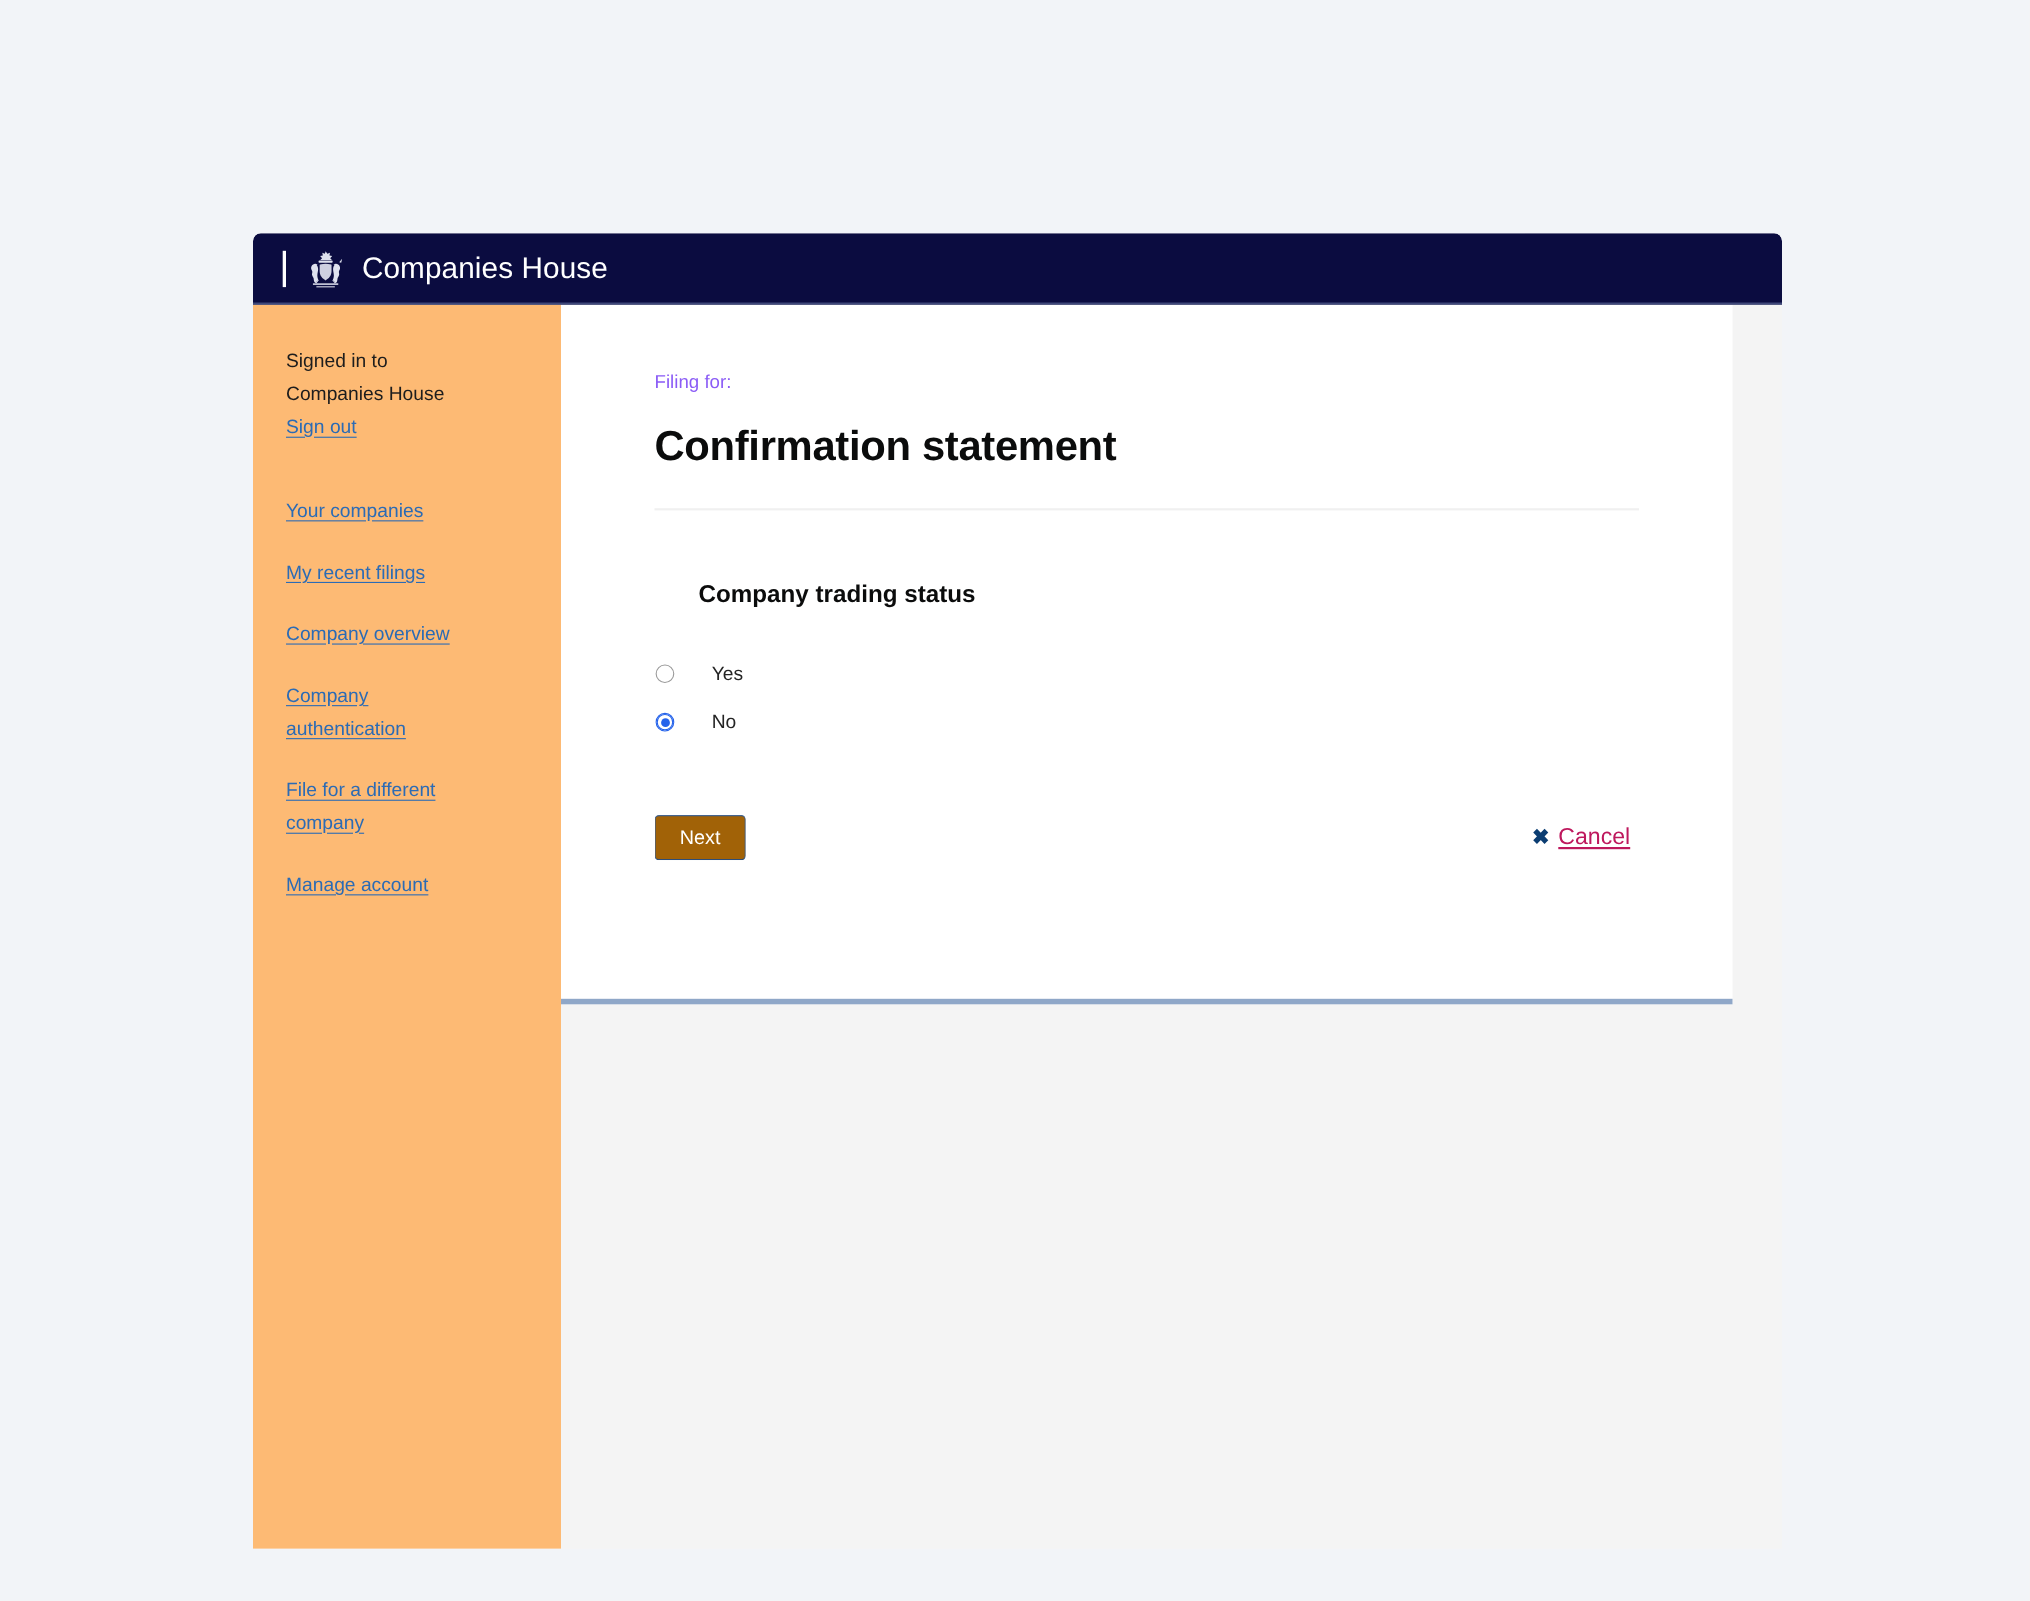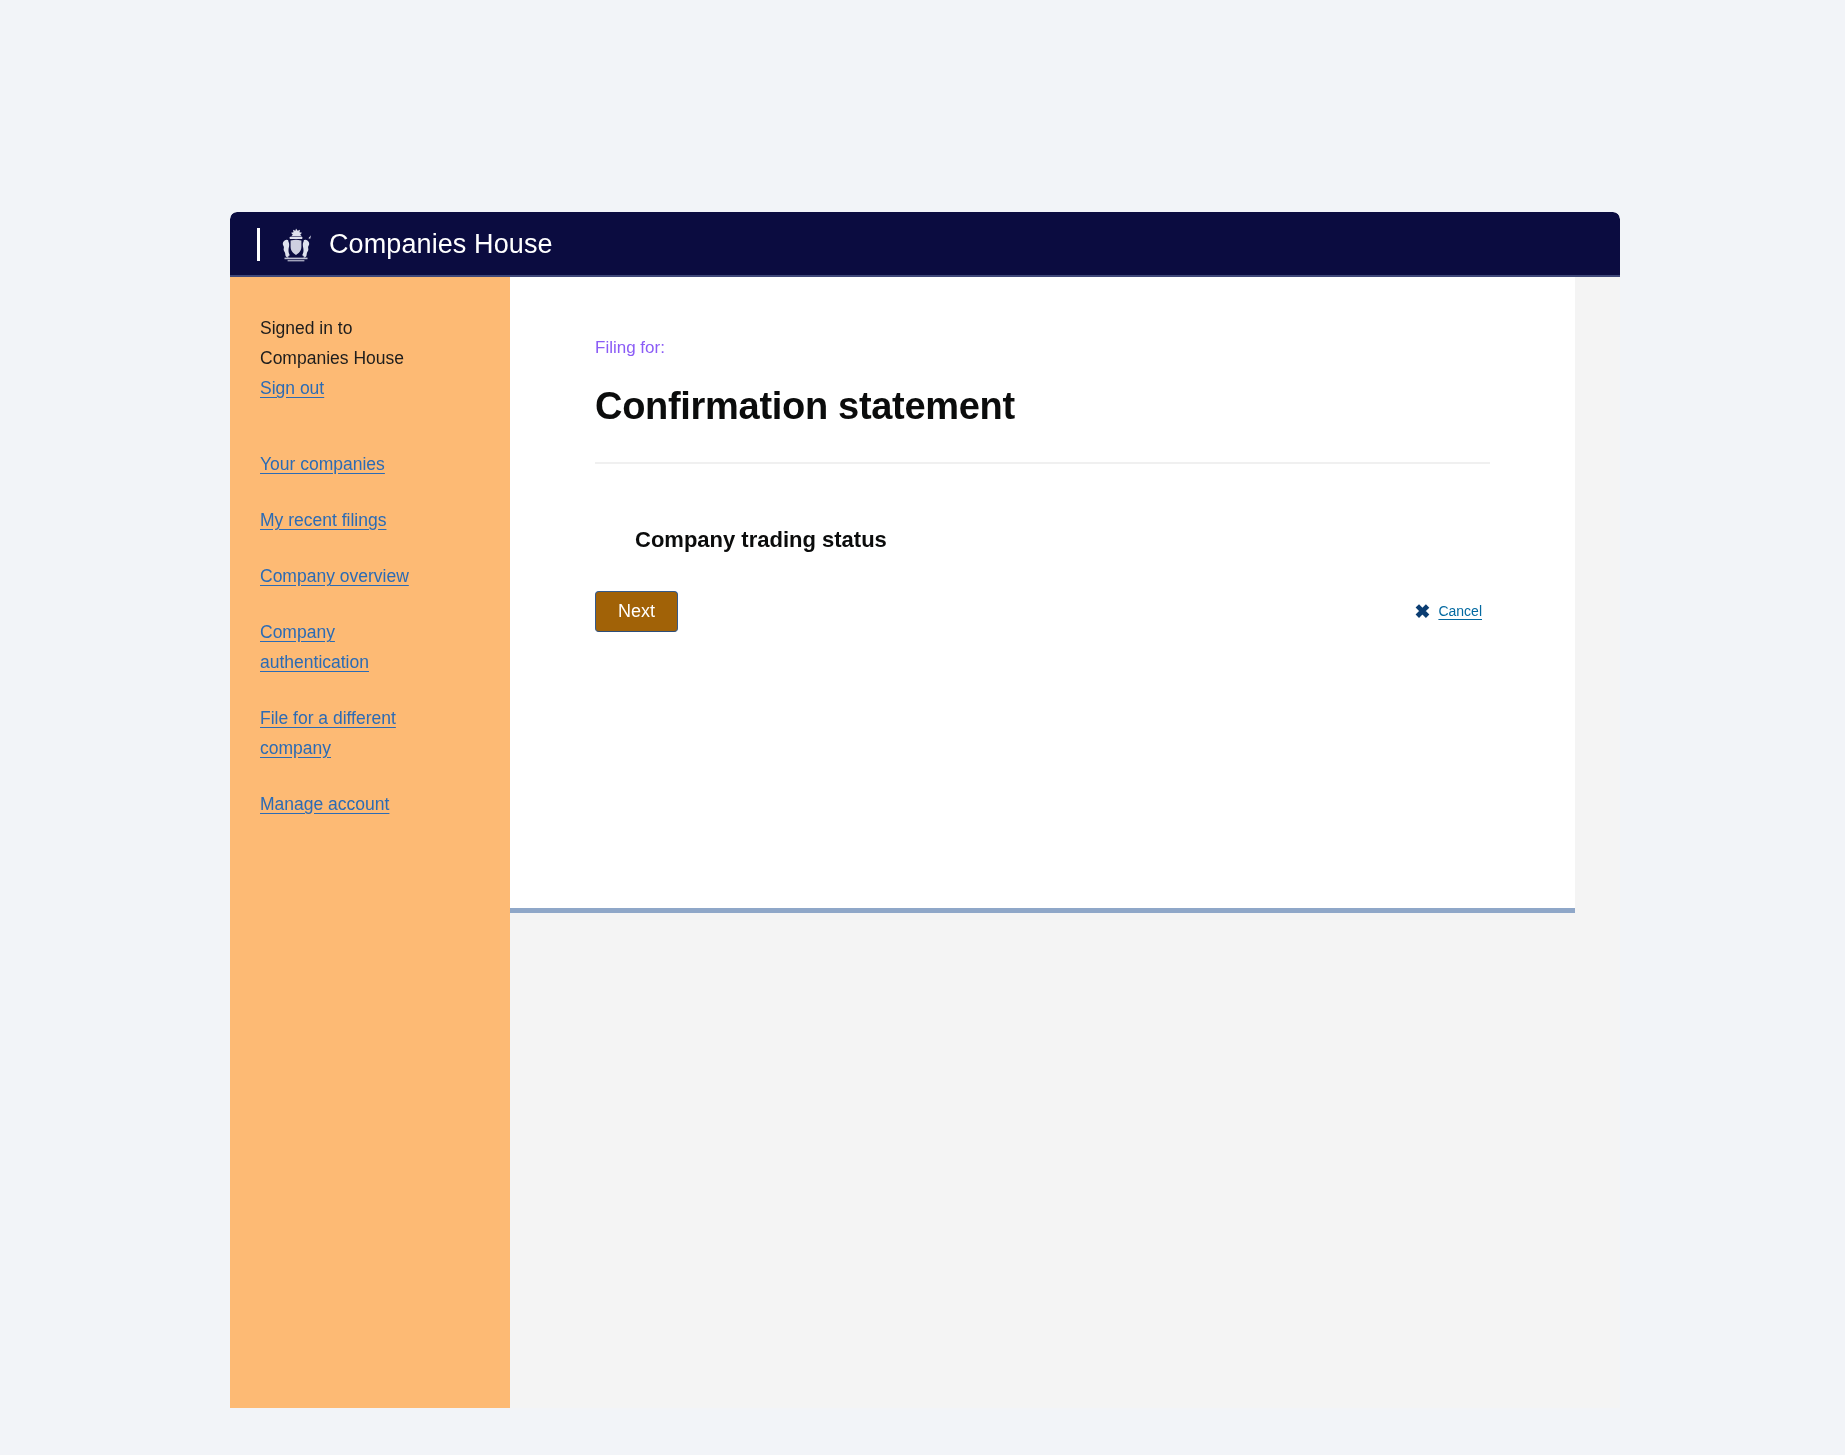--- a/index.html
+++ b/index.html
@@ -246,22 +246,22 @@
     margin-right: 8px;
     cursor: pointer;
   }
   #cancel-x {
     color: #0b3d72;
     font-size: 19px;
     line-height: 1;
     font-weight: bold;
   }
   #cancel-link {
-    font-size: 14px;
-    color: #0369a1;
+    font-size: 21px;
+    color: #be185d;
     text-decoration: underline;
     text-underline-offset: 2.5px;
   }
 </style>
 </head>
 <body>
 
 <div id="app-window">
 
   <div id="site-header">
@@ -327,20 +327,30 @@
           <span>Filing for:</span><span class="company-name"></span>
         </div>
 
         <h1 id="page-title">Confirmation statement</h1>
 
         <hr id="title-rule">
 
         <h2 id="section-heading">Company trading status</h2>
 
 
+        <div id="radio-group">
+          <div class="radio-row">
+            <span class="radio-dot"></span>
+            <span class="radio-label">Yes</span>
+          </div>
+          <div class="radio-row">
+            <span class="radio-dot checked"></span>
+            <span class="radio-label">No</span>
+          </div>
+        </div>
 
         <div id="actions-row">
           <button id="next-button">Next</button>
           <div id="cancel-wrap">
             <span id="cancel-x">✖</span>
             <a id="cancel-link">Cancel</a>
           </div>
         </div>
 
       </div>

